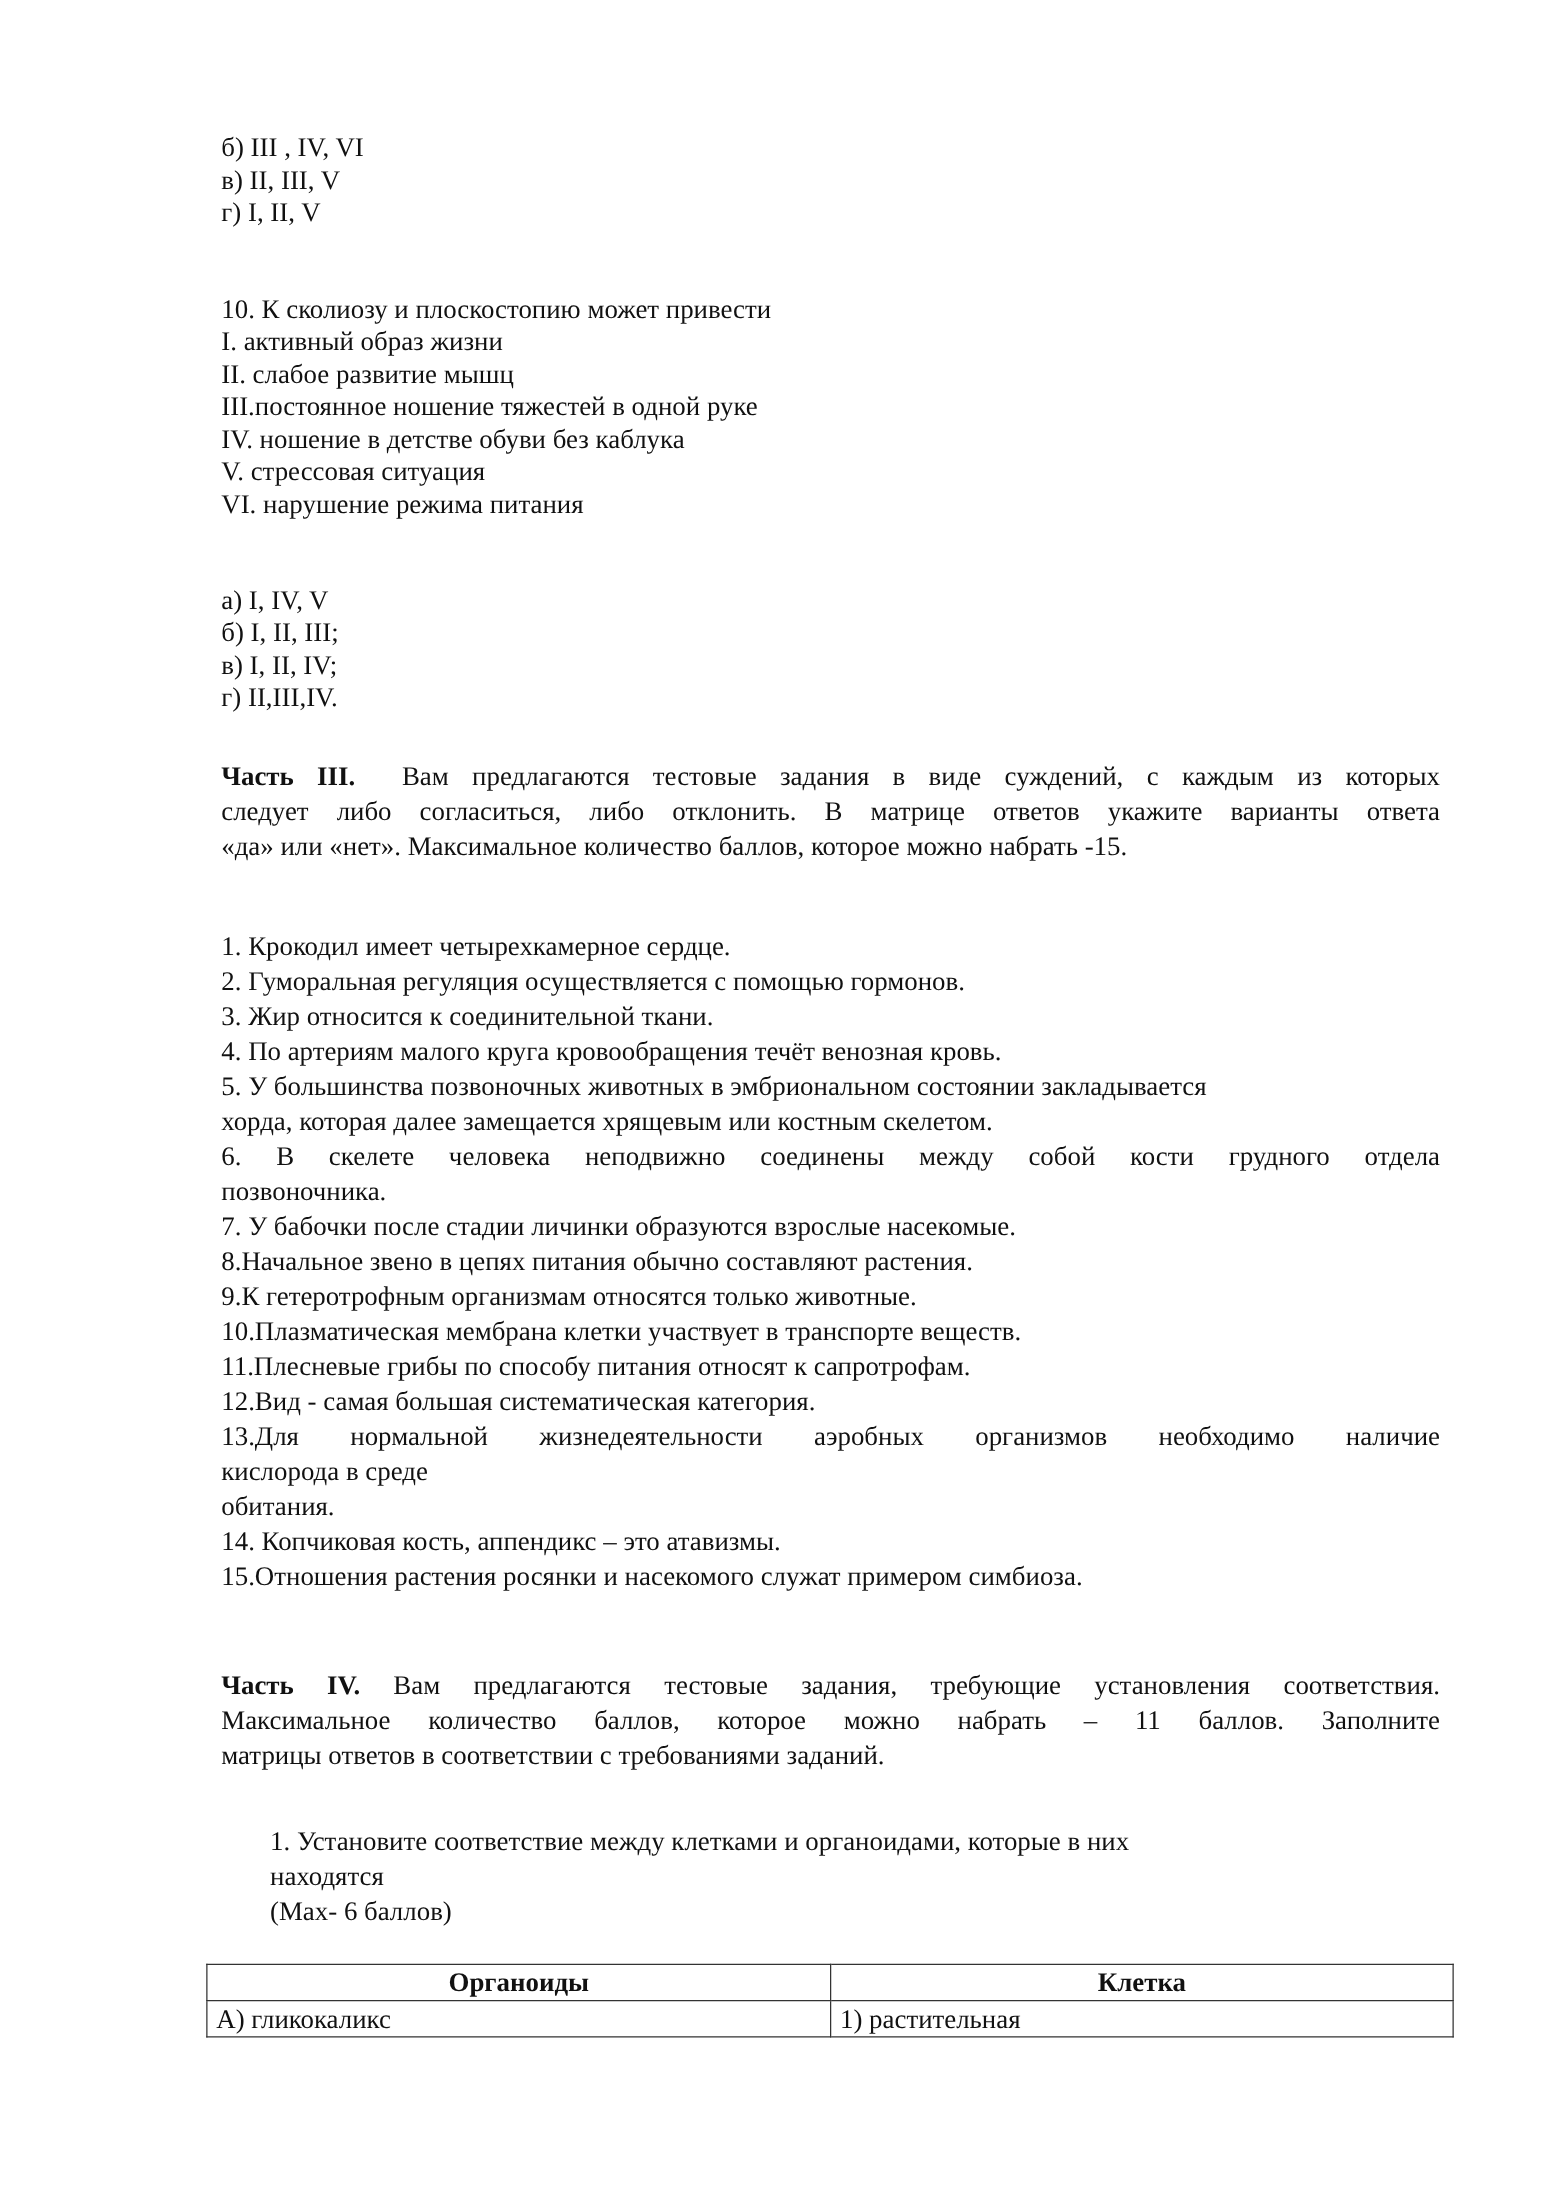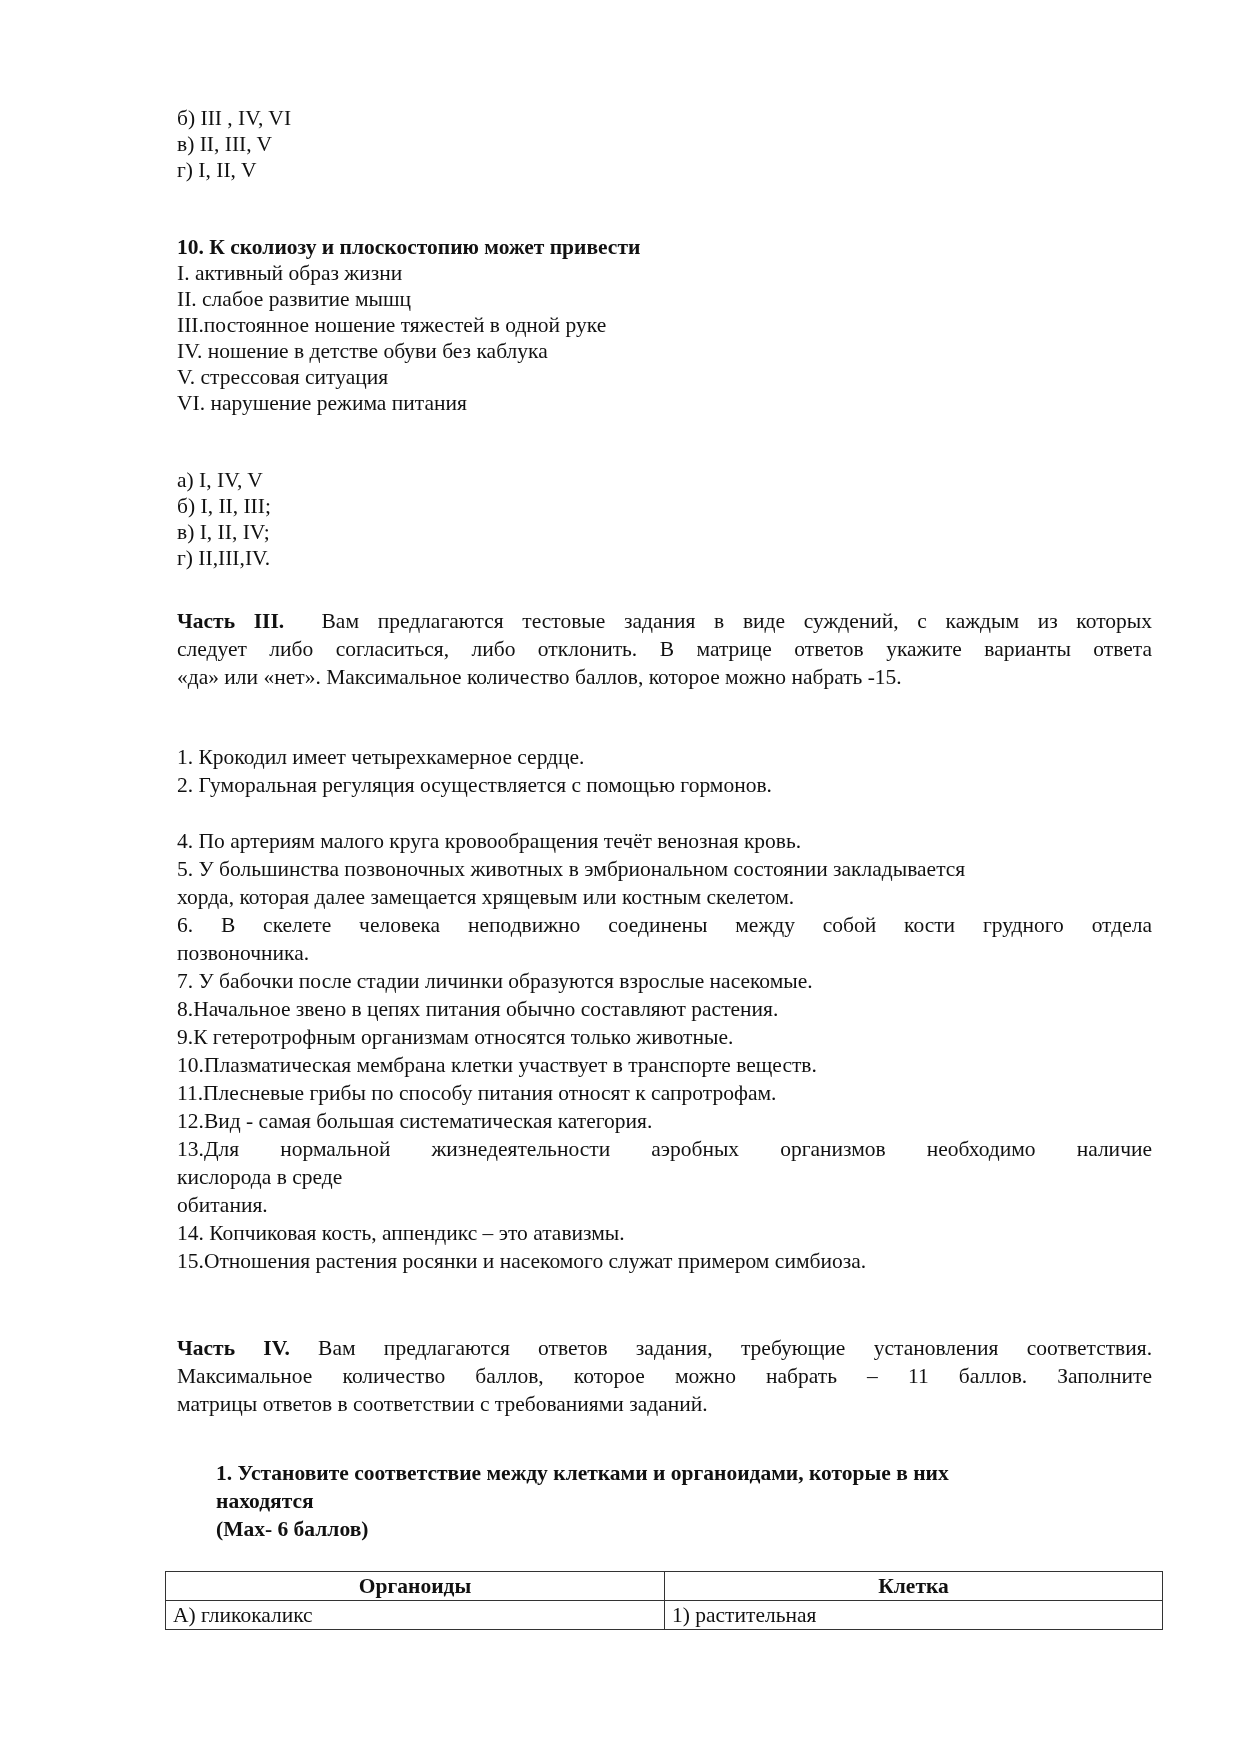--- a/index.html
+++ b/index.html
@@ -6,21 +6,21 @@
   body {
     width: 1241px; height: 1755px; position: relative; overflow: hidden;
     font-family: "Liberation Serif", "DejaVu Serif", serif;
     color: #111111;
   }
   .page { position: absolute; left: 0; top: 0; width: 1241px; height: 1245px; }
   .ln {
     position: absolute; left: 177px;
     font-size: 21.5px; line-height: 29px; white-space: nowrap;
   }
-  .bold { font-weight: bold; }
+  .bold { font-weight: normal; }
   .just {
     position: absolute; left: 177px; width: 975px;
     font-size: 21.5px; line-height: 29px; text-align: justify;
     text-align-last: justify;
   }
   .just.last { text-align-last: left; }
   .ind { left: 216px; }
   table.match {
     position: absolute; left: 165px; top: 1571px; width: 998px;
     border-collapse: collapse; font-size: 21.5px; line-height: 26px;
@@ -52,38 +52,39 @@
   <div class="ln" style="top:492px">б) I, II, III;</div>
   <div class="ln" style="top:518px">в) I, II, IV;</div>
   <div class="ln" style="top:544px">г)  II,III,IV.</div>
 
   <div class="just" style="top:635px">следует либо согласиться, либо отклонить. В матрице ответов укажите варианты ответа</div>
   <div class="just" style="top:607px"><b>Часть III.</b>&nbsp;&nbsp;<span>Вам предлагаются тестовые задания в виде суждений, с каждым из которых</span></div>
   <div class="just last" style="top:663px">«да» или «нет». Максимальное количество баллов, которое можно набрать -15.</div>
 
   <div class="ln" style="top:743px">1. Крокодил имеет четырехкамерное сердце.</div>
   <div class="ln" style="top:771px">2. Гуморальная регуляция осуществляется с помощью гормонов.</div>
+  <div class="ln" style="top:799px">3. Жир относится к соединительной ткани.</div>
   <div class="ln" style="top:827px">4. По артериям малого круга кровообращения течёт венозная кровь.</div>
   <div class="ln" style="top:855px">5. У большинства позвоночных животных в эмбриональном состоянии закладывается</div>
   <div class="ln" style="top:883px">хорда, которая далее замещается хрящевым или костным скелетом.</div>
   <div class="just" style="top:911px">6. В скелете человека неподвижно соединены между собой кости грудного отдела</div>
   <div class="ln" style="top:939px">позвоночника.</div>
   <div class="ln" style="top:967px">7. У бабочки после стадии личинки образуются взрослые насекомые.</div>
   <div class="ln" style="top:995px">8.Начальное звено в цепях питания обычно составляют растения.</div>
   <div class="ln" style="top:1023px">9.К гетеротрофным организмам относятся только животные.</div>
   <div class="ln" style="top:1051px">10.Плазматическая мембрана клетки участвует в транспорте веществ.</div>
   <div class="ln" style="top:1079px">11.Плесневые грибы по способу питания относят к сапротрофам.</div>
   <div class="ln" style="top:1107px">12.Вид - самая большая систематическая категория.</div>
   <div class="just" style="top:1135px">13.Для нормальной жизнедеятельности аэробных организмов необходимо наличие</div>
   <div class="ln" style="top:1163px">кислорода в среде</div>
   <div class="ln" style="top:1191px">обитания.</div>
   <div class="ln" style="top:1219px">14. Копчиковая кость, аппендикс – это атавизмы.</div>
   <div class="ln" style="top:1247px">15.Отношения растения росянки и насекомого служат примером симбиоза.</div>
 
-  <div class="just" style="top:1334px"><b>Часть IV.</b> <span>Вам предлагаются ответов задания, требующие установления соответствия.</span></div>
+  <div class="just" style="top:1334px"><b>Часть IV.</b> <span>Вам предлагаются тестовые задания, требующие установления соответствия.</span></div>
   <div class="just" style="top:1362px">Максимальное количество баллов, которое можно набрать –  11 баллов. Заполните</div>
   <div class="just last" style="top:1390px">матрицы ответов в соответствии с требованиями заданий.</div>
 
   <div class="ln bold ind" style="top:1459px">1.  Установите соответствие между клетками и органоидами, которые в них</div>
   <div class="ln bold ind" style="top:1487px">находятся</div>
   <div class="ln bold ind" style="top:1515px">(Max- 6 баллов)</div>
 
   <table class="match">
     <tbody>
         <tr class="head">

